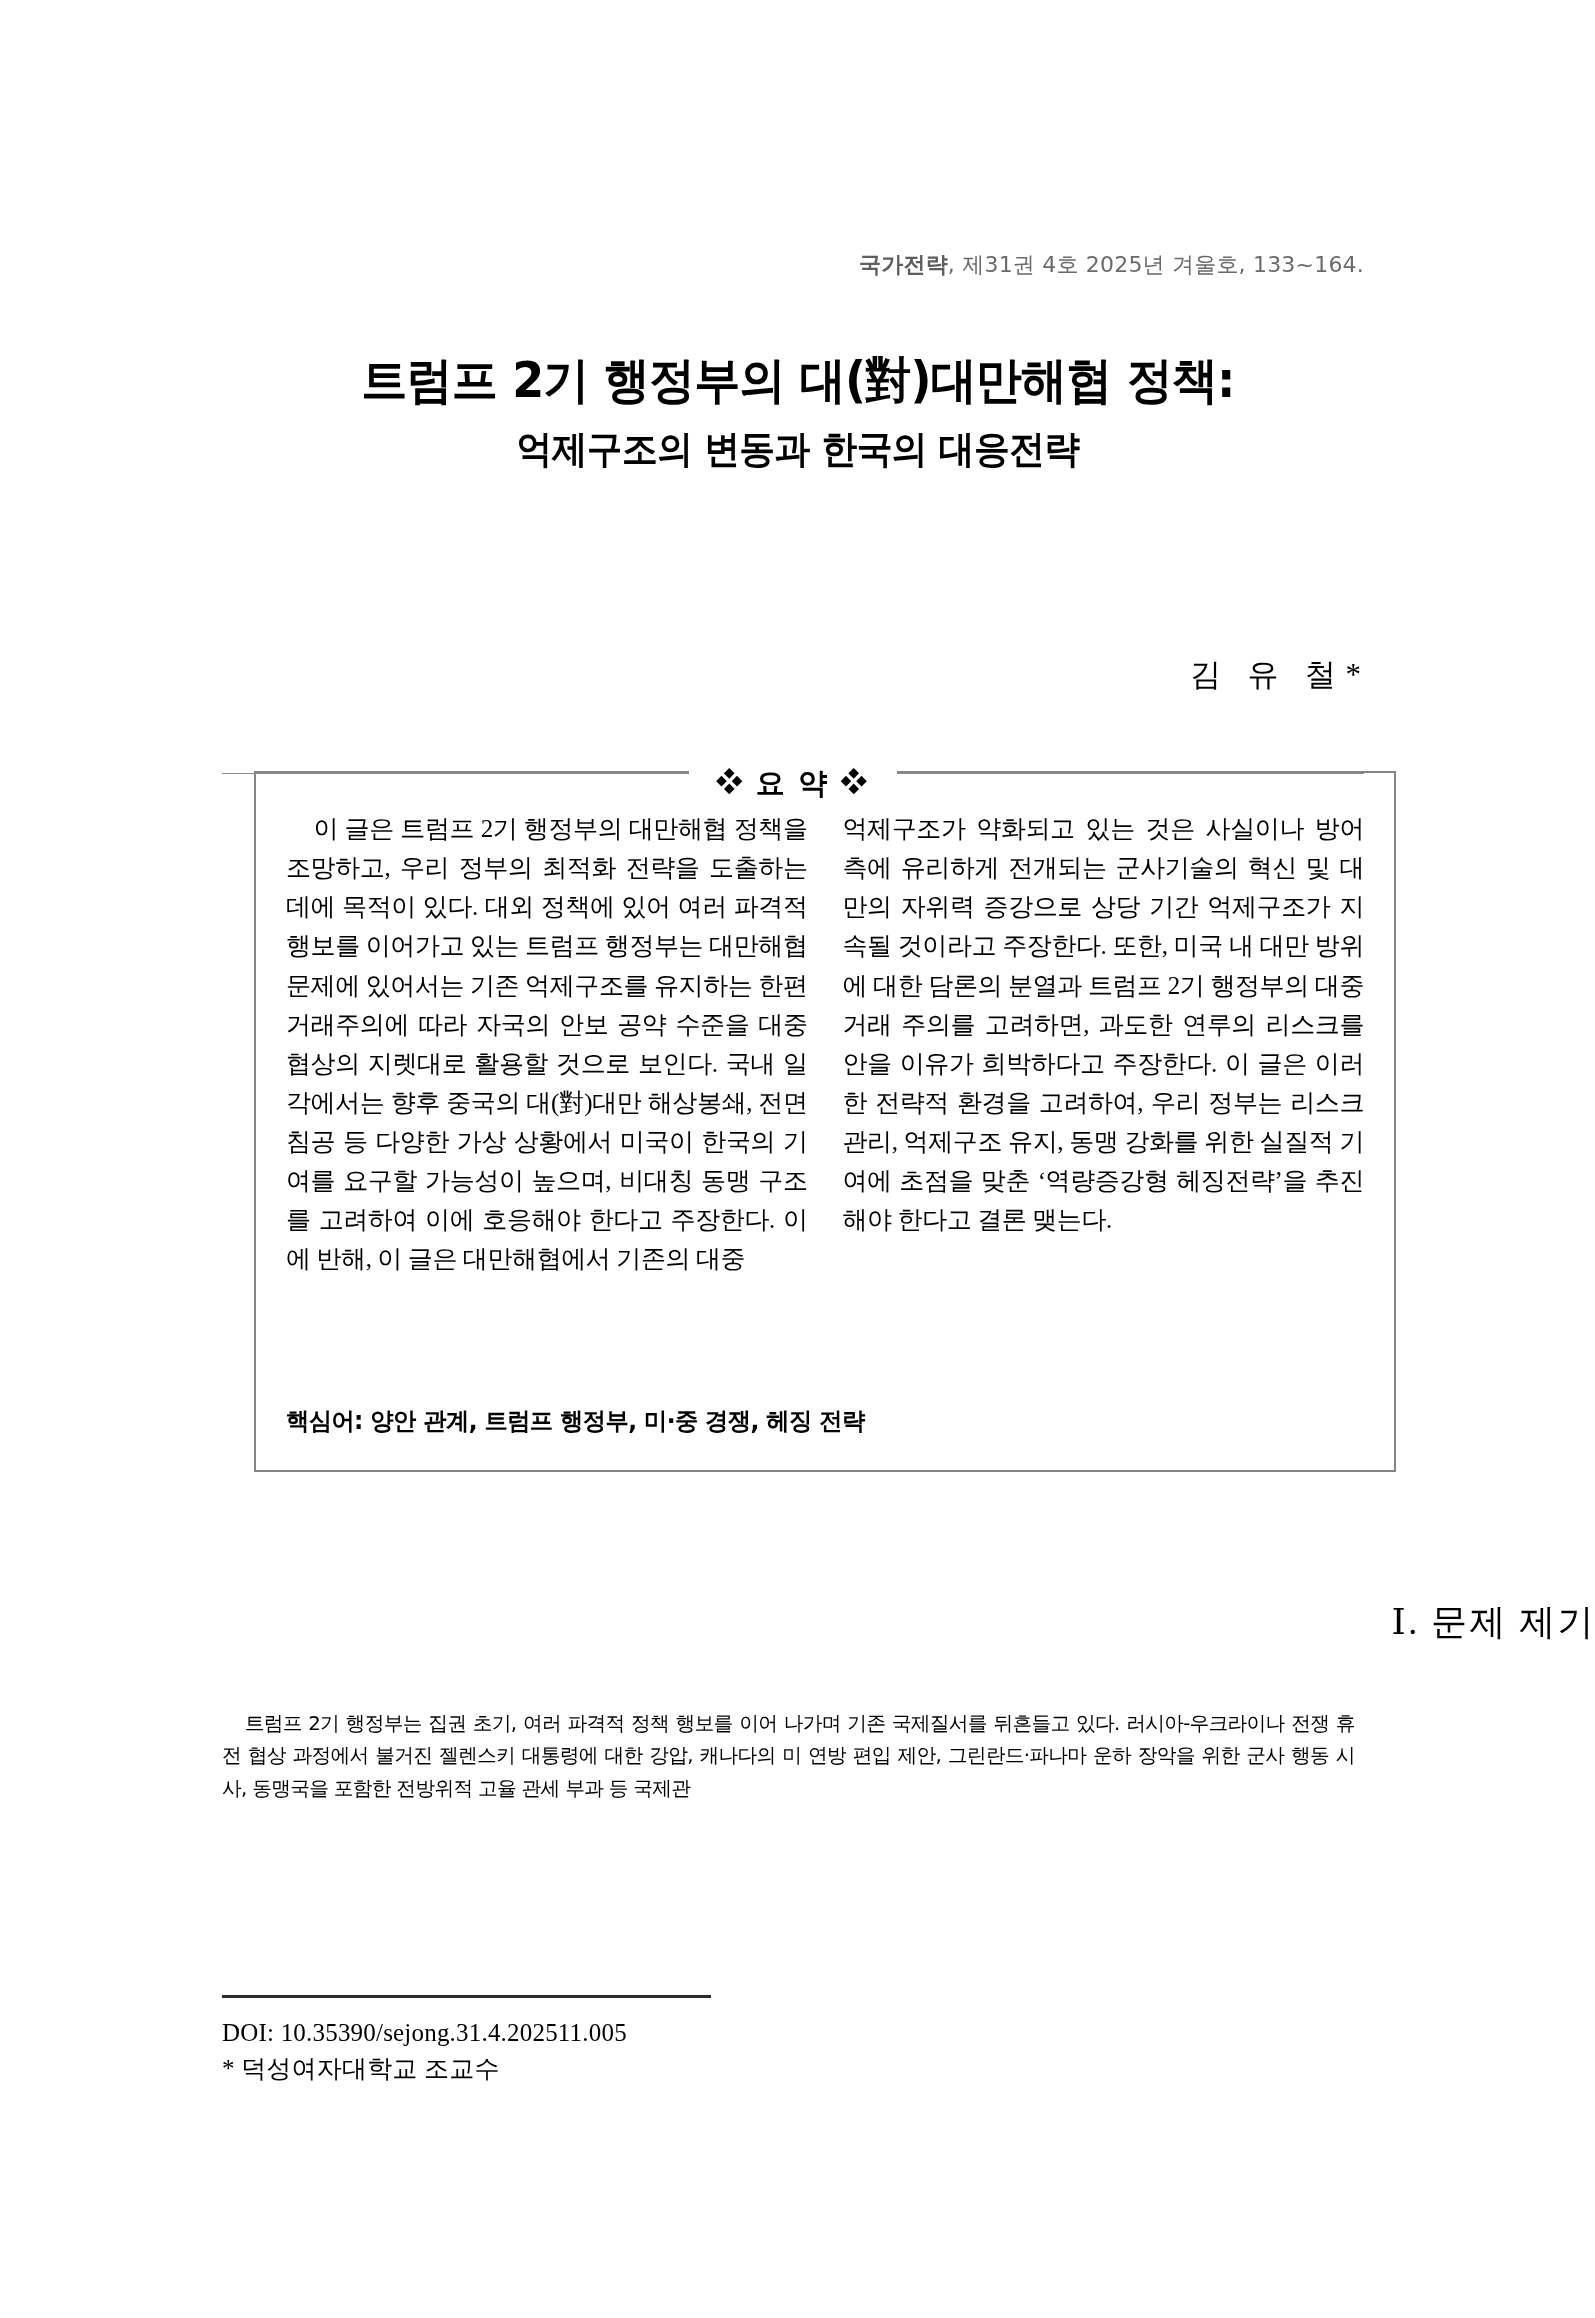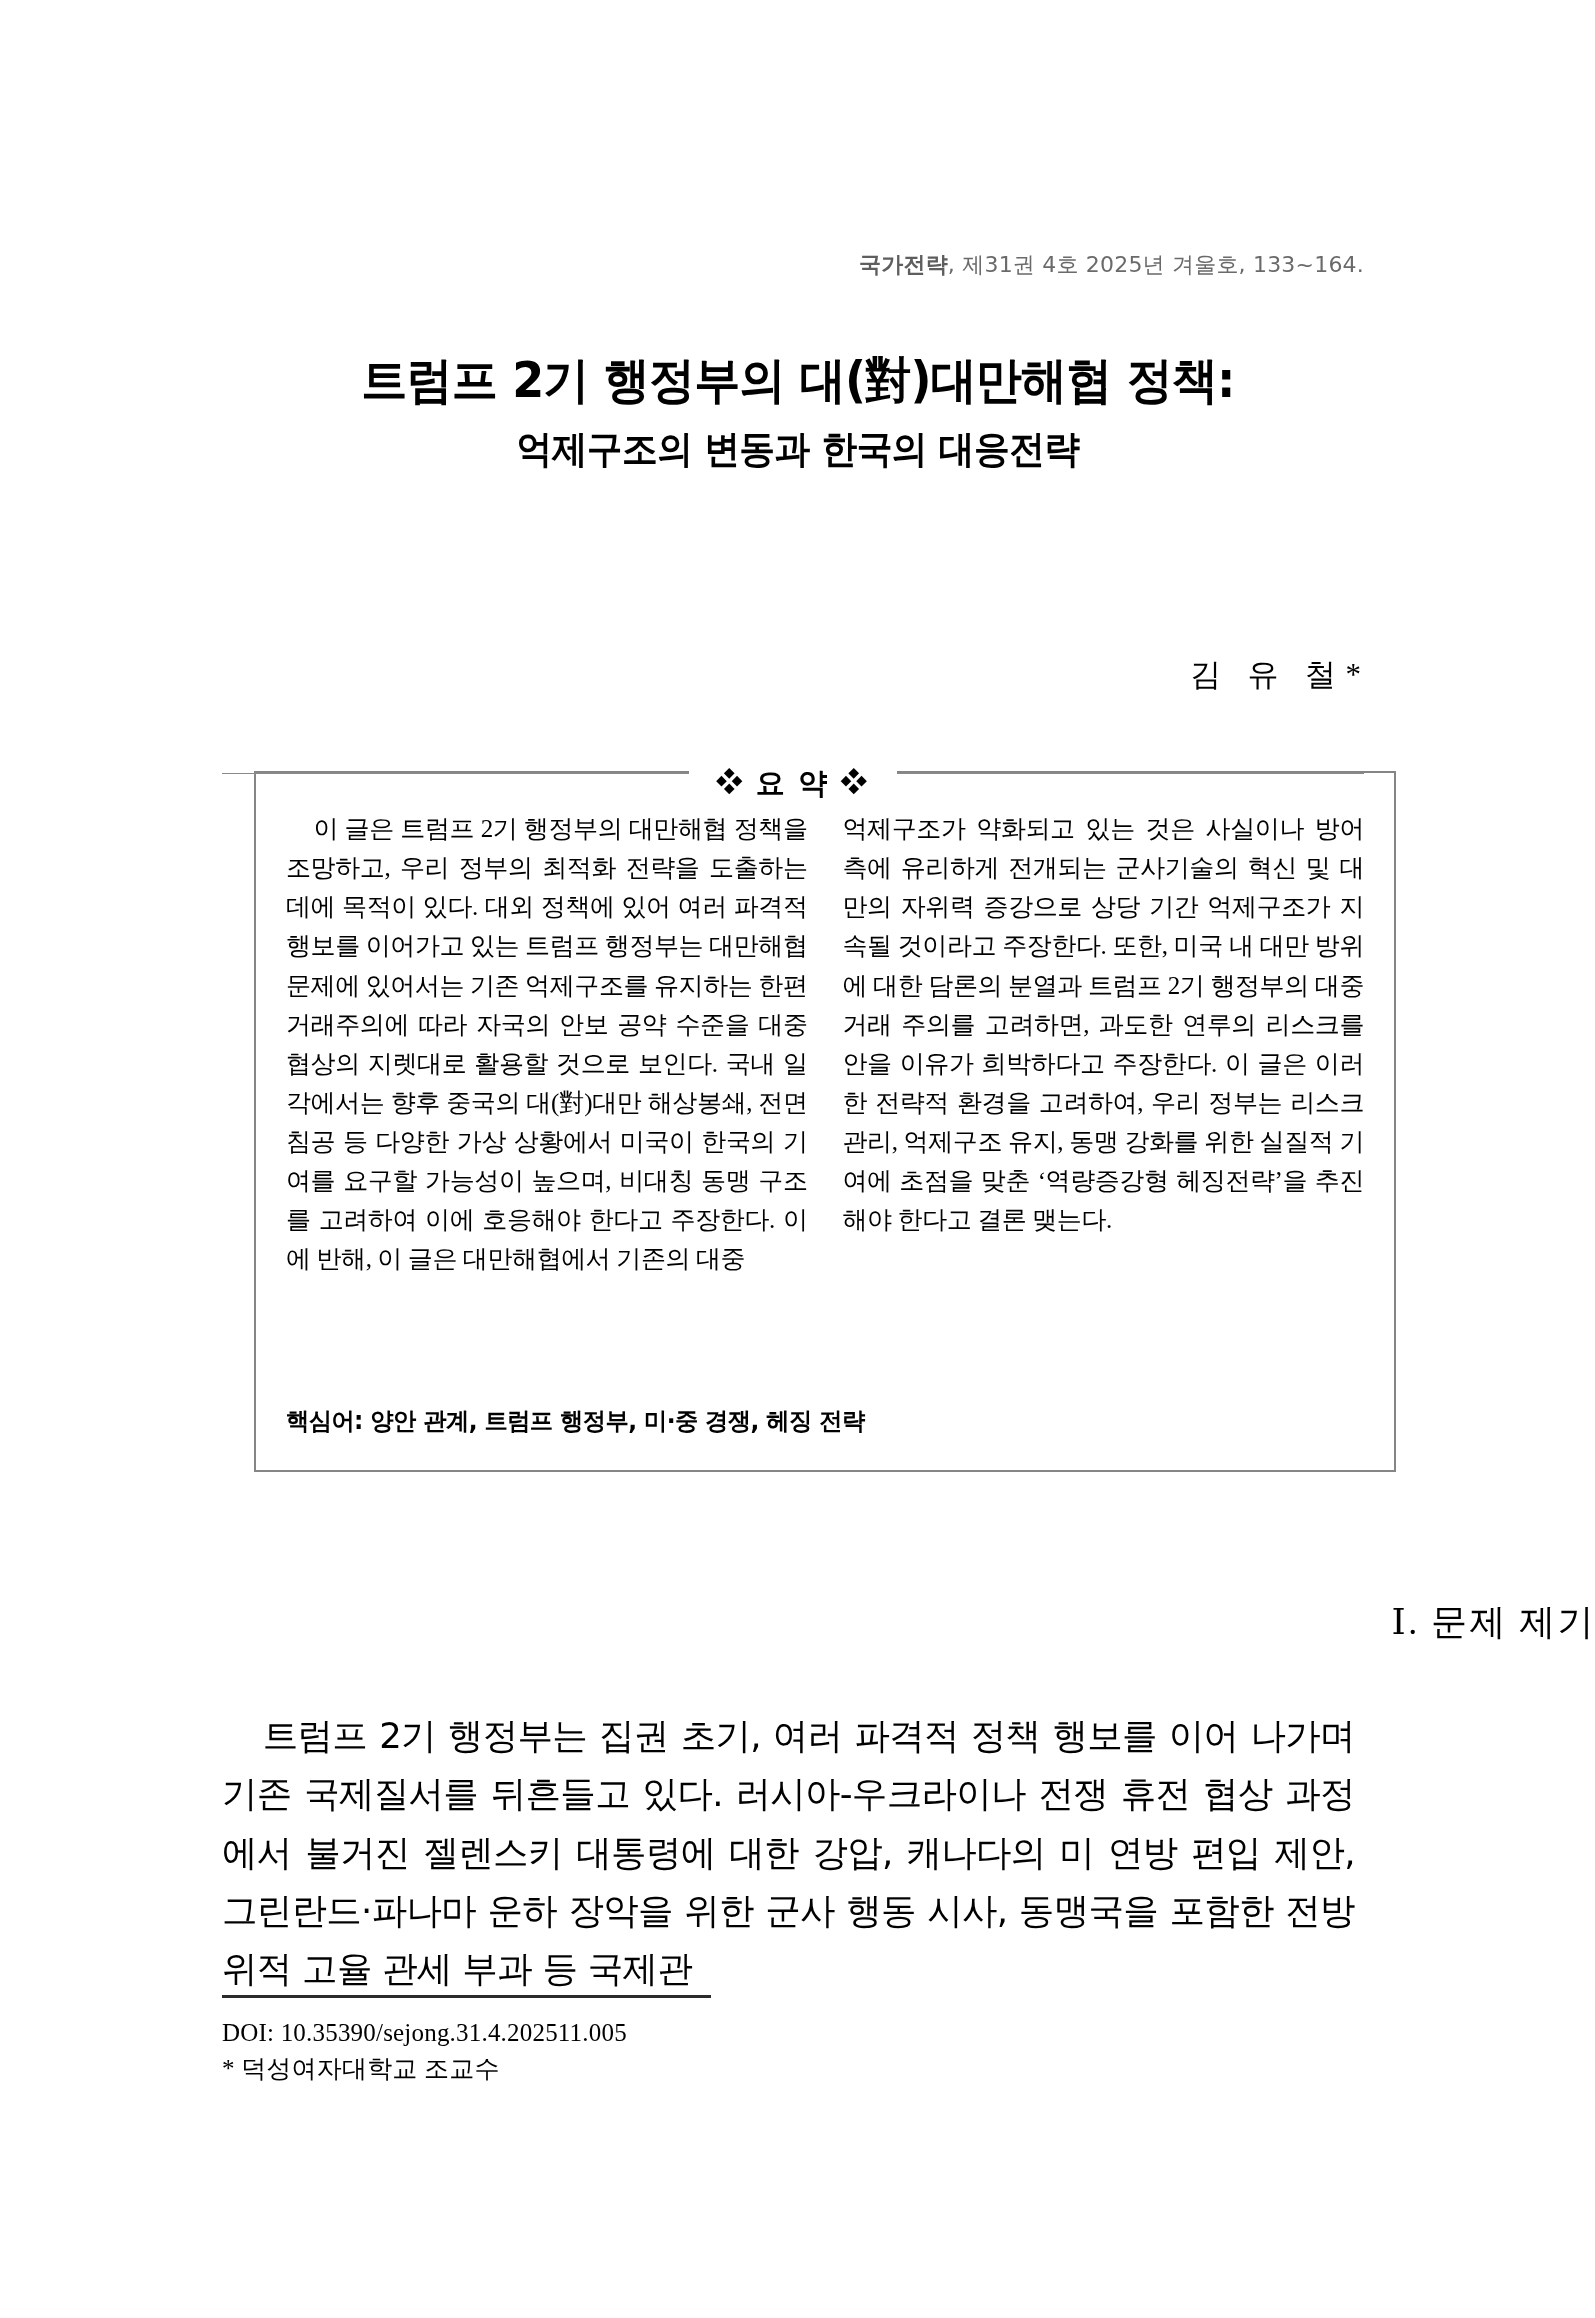--- a/index.html
+++ b/index.html
@@ -174,21 +174,21 @@
     font-family: "Liberation Serif", "DejaVu Serif", serif;
   }
 
   
   .body-text {
     position: absolute;
     top: 1707px;
     left: 222px;
     width: 1150px;
     font-family: "DejaVu Sans", "Liberation Sans", sans-serif;
-    font-size: 36px;
+    font-size: 20px;
     line-height: 1.62;
     text-align: justify;
     text-justify: inter-character;
     word-break: break-all;
     letter-spacing: -0.7px;
   }
   .body-text p {
     margin: 0;
     text-indent: 1.15em;
     transform: scaleX(0.985);

